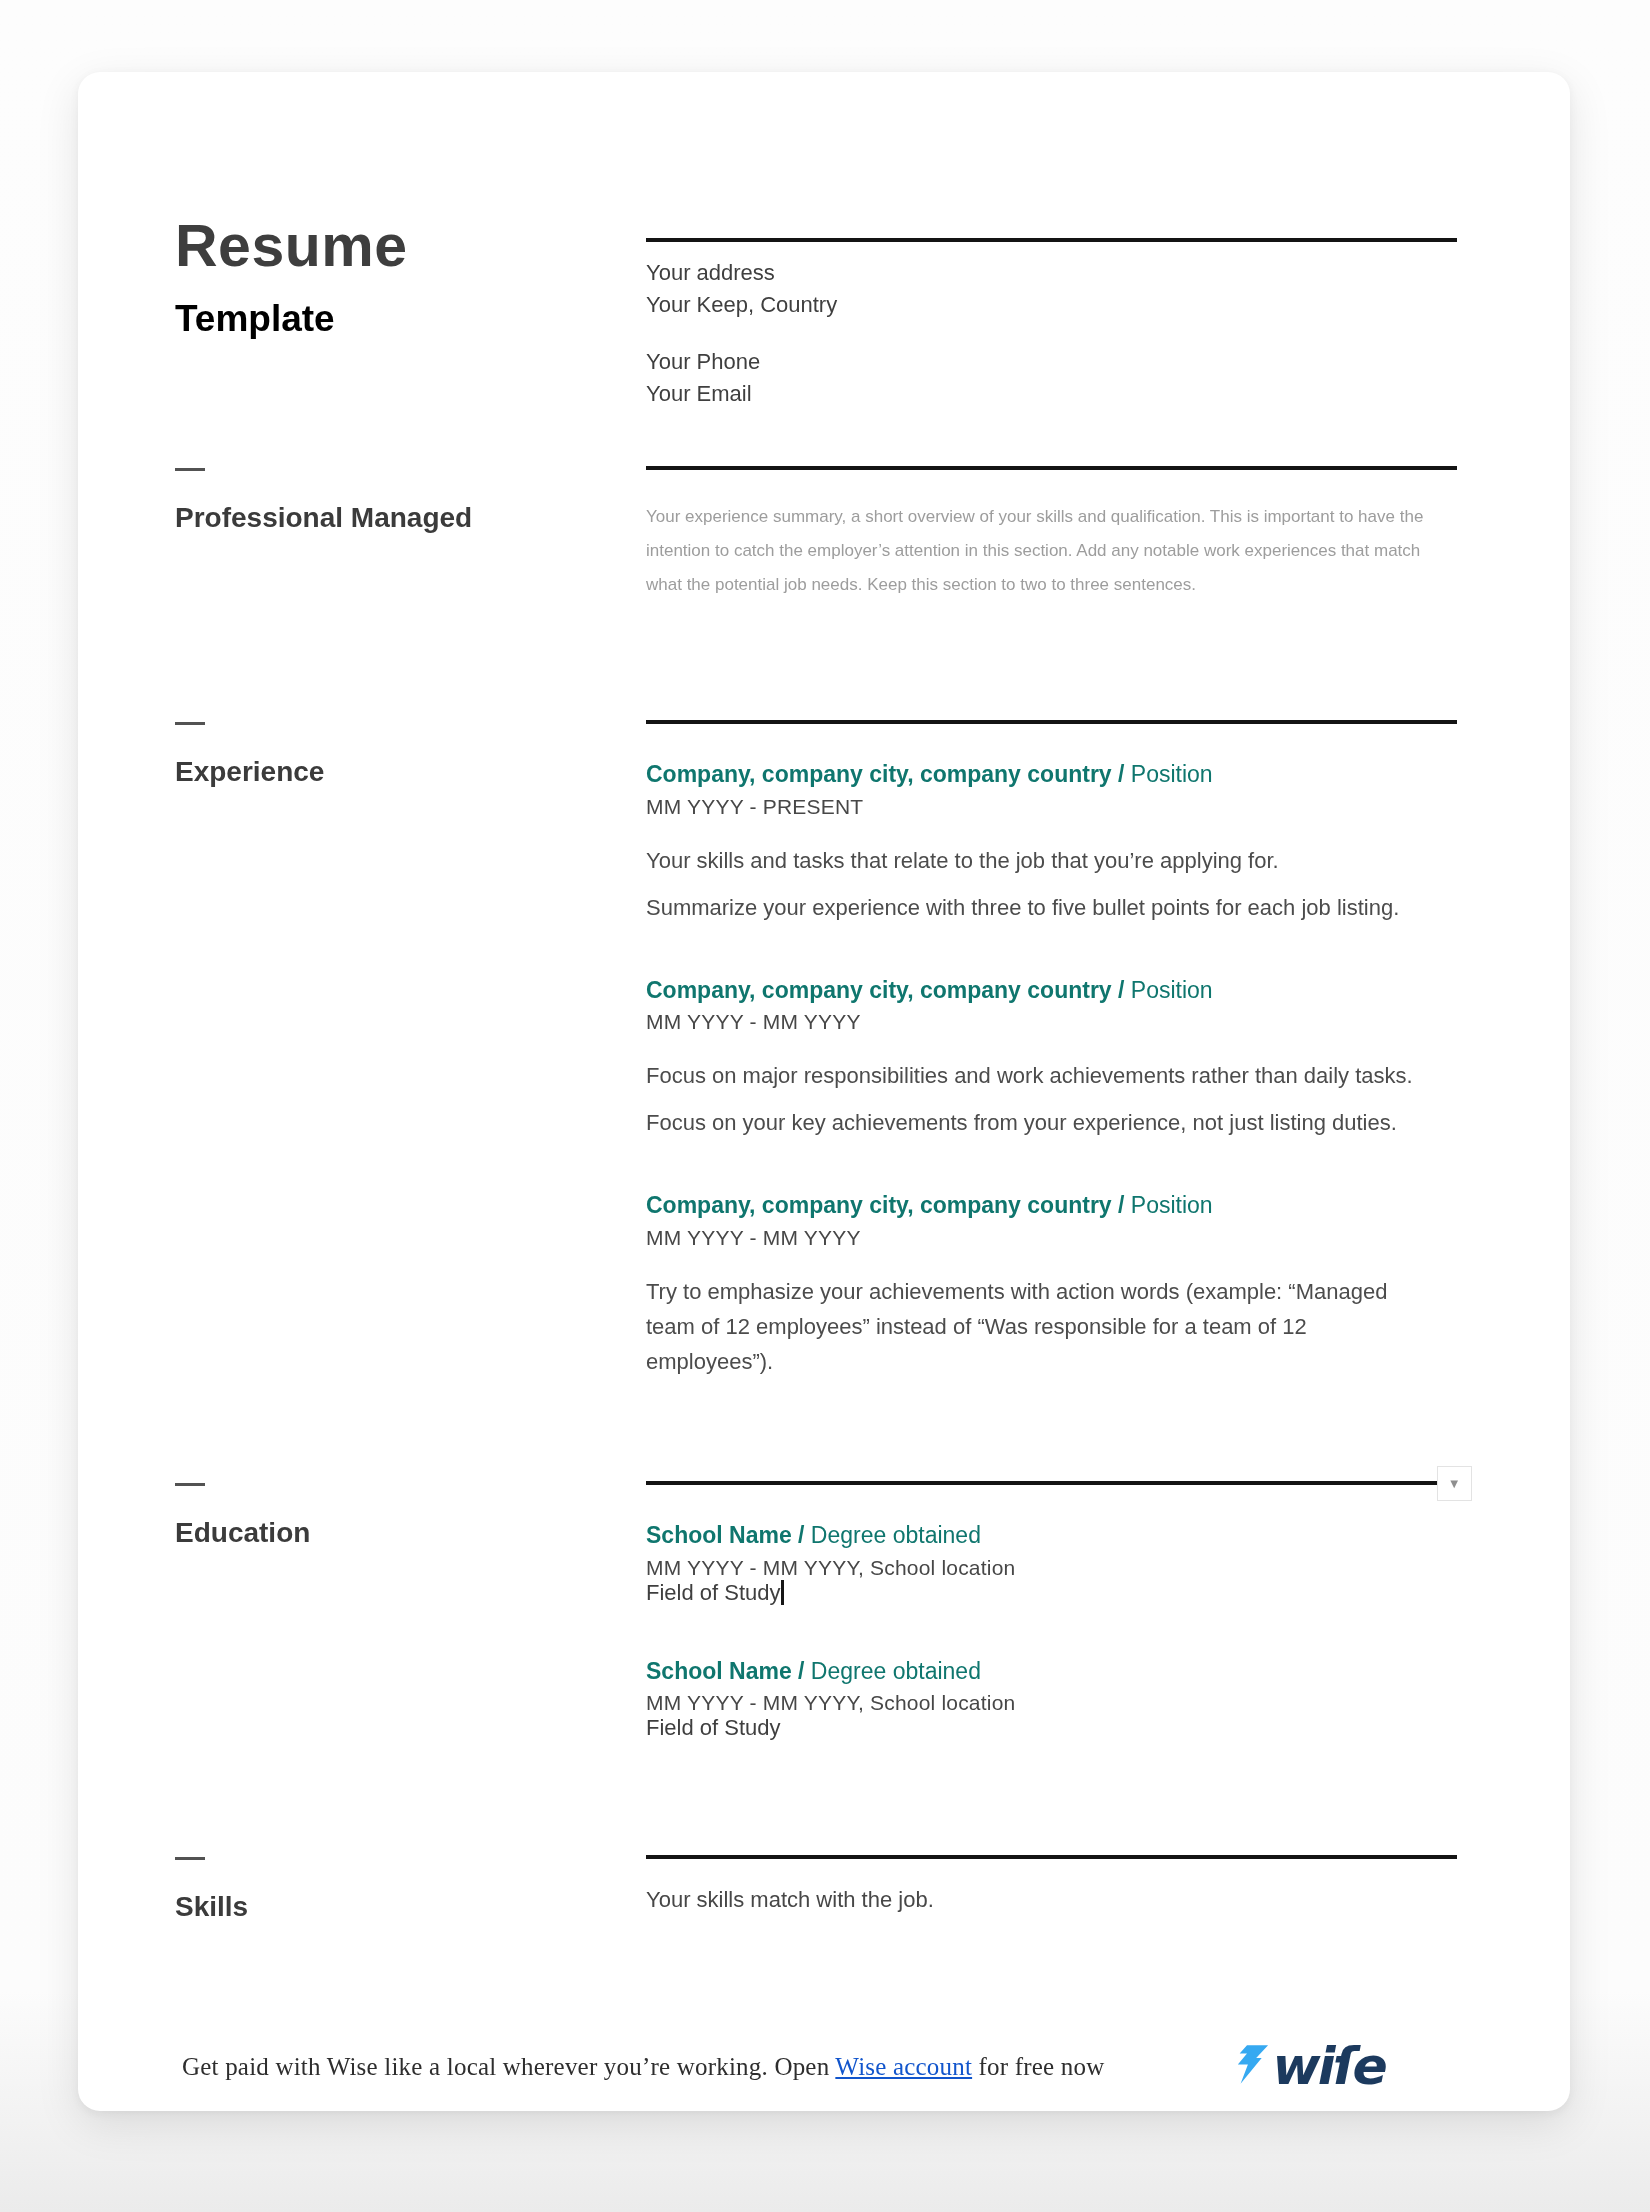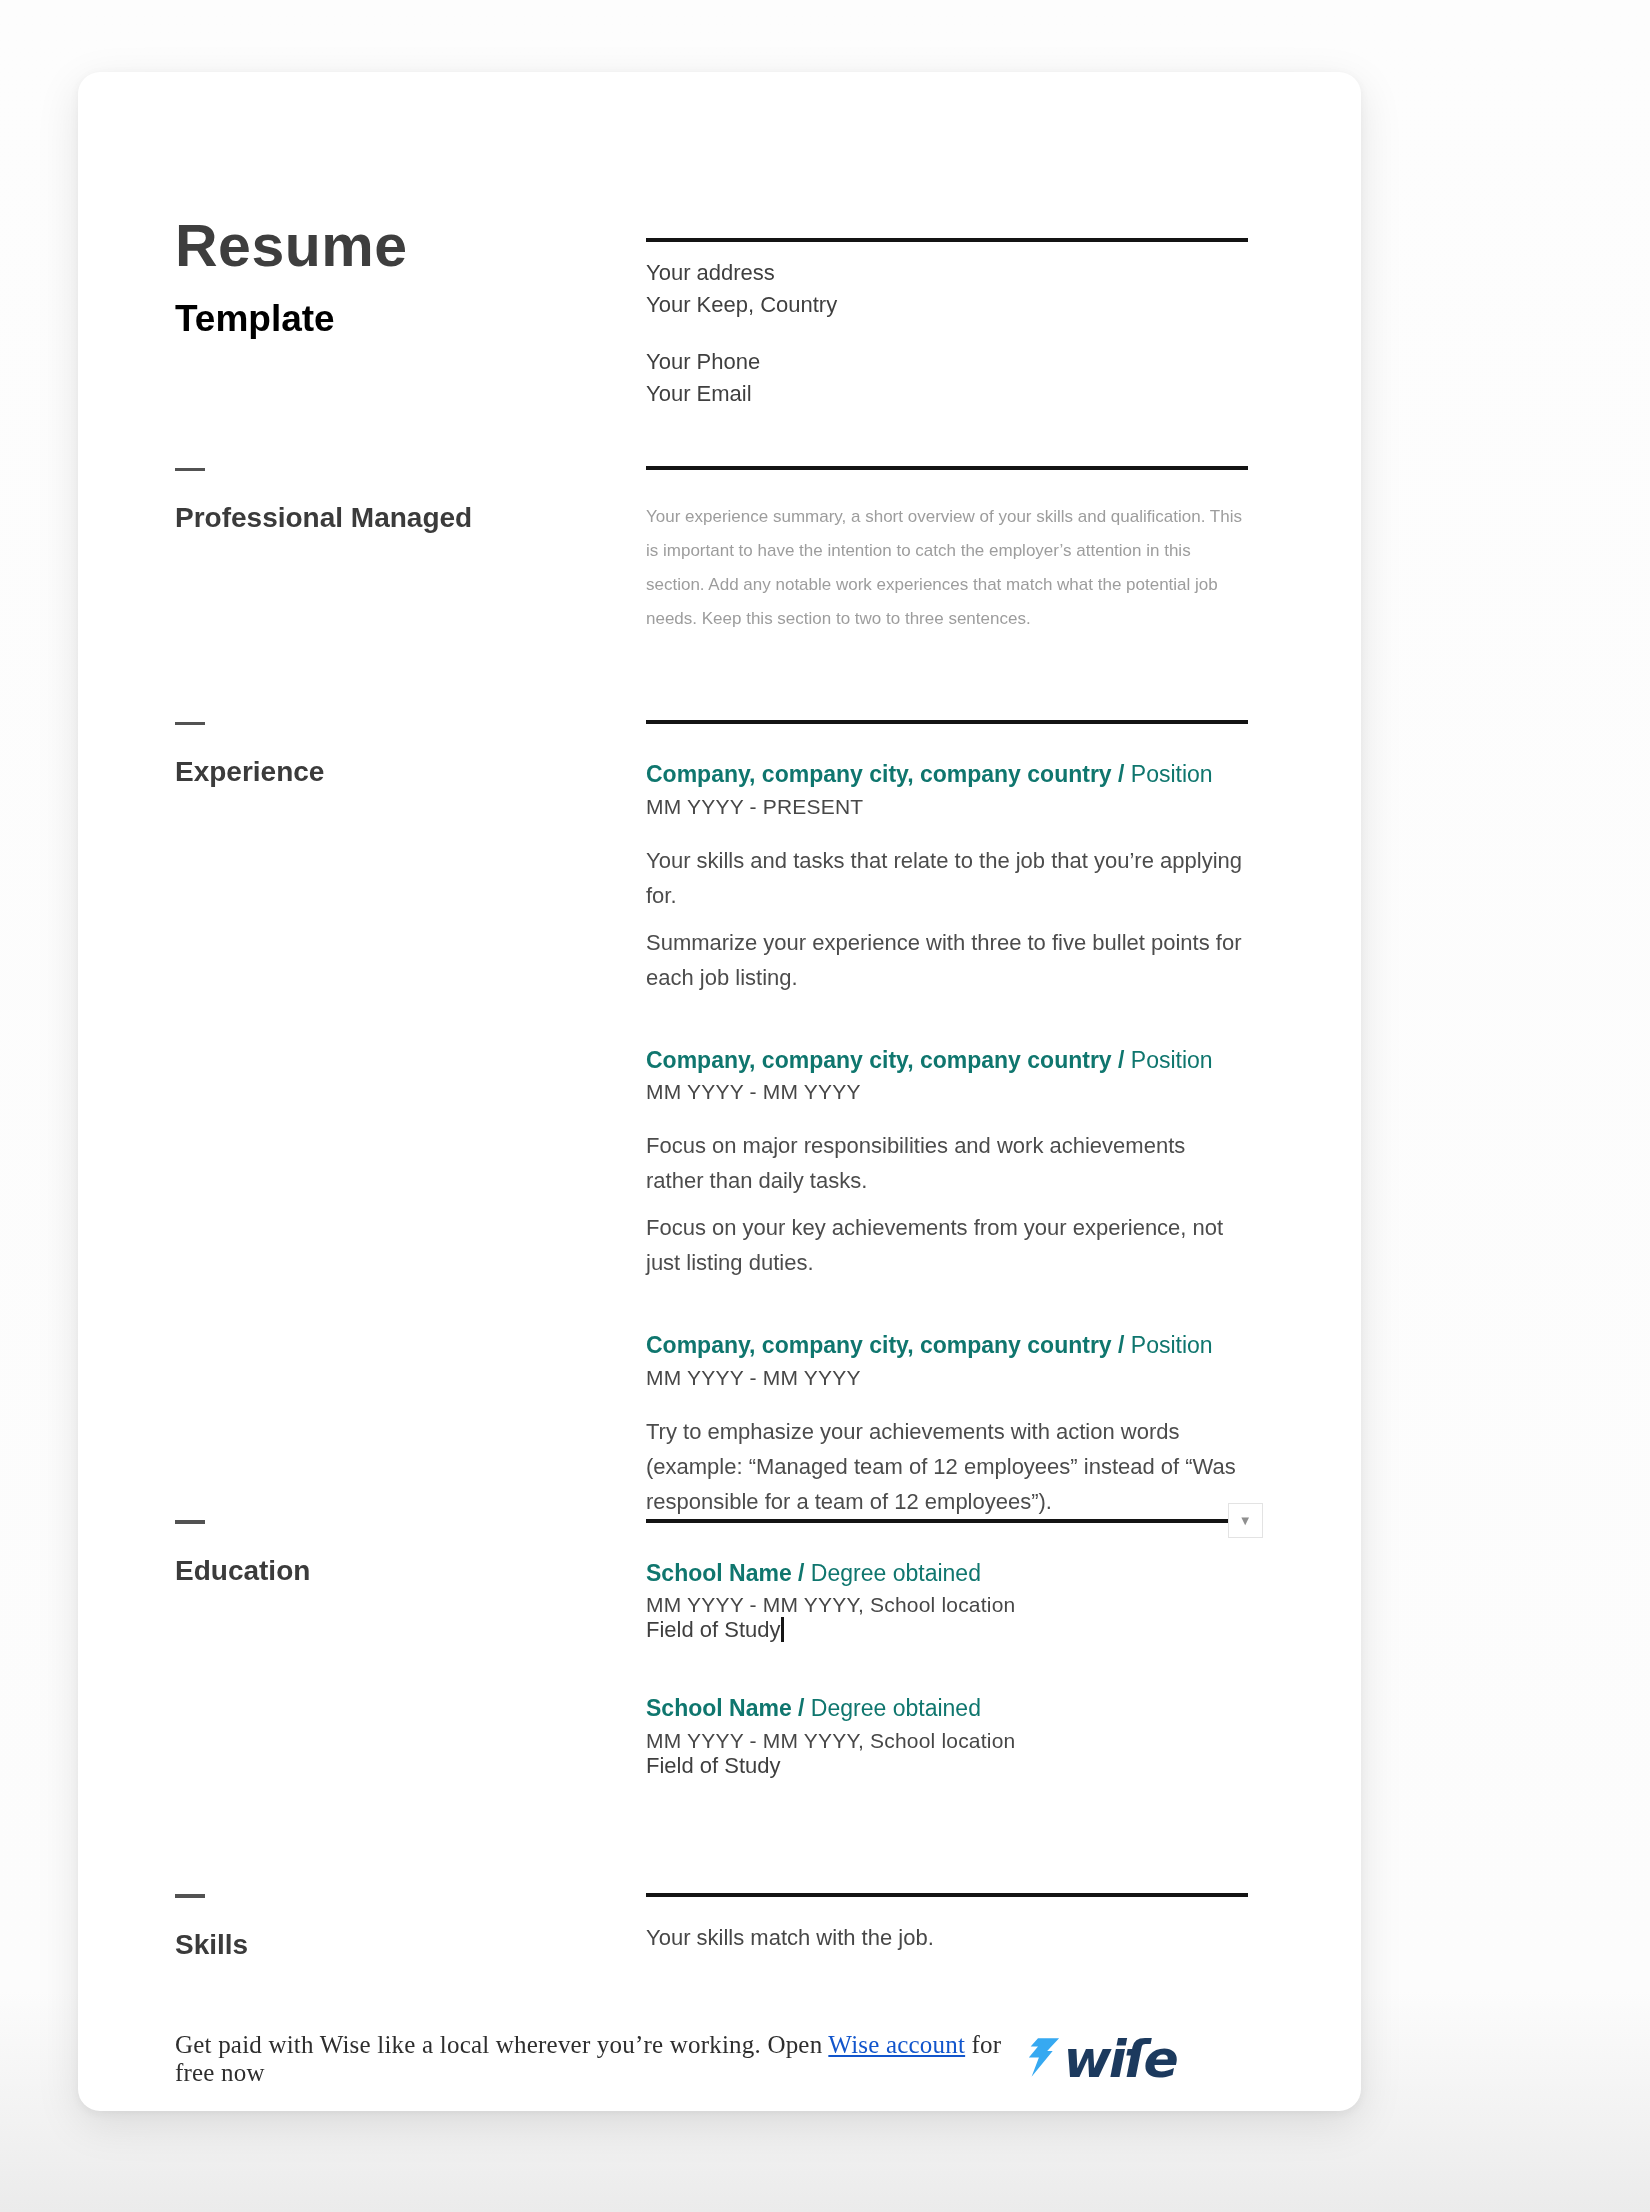--- a/index.html
+++ b/index.html
@@ -5,21 +5,21 @@
   * { box-sizing: border-box; }
   html, body { margin: 0; padding: 0; }
   body {
     width: 1650px; height: 2212px;
     background: linear-gradient(180deg, #fdfdfd 0%, #fcfcfc 90%, #ebebeb 100%);
     font-family: "Liberation Sans", sans-serif;
     position: relative;
   }
   .doc-card {
     position: absolute; left: 78px; top: 72px;
-    width: 1283px; height: 2039px;
+    width: 1492px; height: 2039px;
     background: #ffffff;
     border-radius: 22px;
     box-shadow: 0 13px 44px rgba(0,0,0,0.10), 0 2.8px 9.2px rgba(0,0,0,0.05);
     padding: 166px 113px 0 97px;
   }
   .section { display: flex; align-items: stretch; }
   .left-col { width: 471px; flex: 0 0 471px; }
   .right-col {
     flex: 1 1 auto;
     border-top: 4.6px solid #141414;
@@ -74,21 +74,21 @@
     width: 35px; height: 35px;
     background: #ffffff; border: 0.9px solid #e3e3e3;
     display: flex; align-items: center; justify-content: center;
     color: #8f8f8f; font-size: 13px; line-height: 1;
     cursor: pointer;
   }
 
   .skills-text { padding-top: 28px; font-size: 22px; color: #474747; }
 
   .doc-footer {
-    position: absolute; left: 97px; right: 113px; bottom: 24px;
+    position: absolute; left: 104px; right: 113px; bottom: 24px;
     display: flex; align-items: center; justify-content: space-between;
   }
   .footer-text {
     font-family: "Liberation Serif", serif;
     font-size: 25px; color: #2e2e2e; letter-spacing: 0.2px;
   }
   .footer-link { color: #1155cc; text-decoration: underline; cursor: pointer; }
   .wise-logo { display: flex; align-items: flex-start; gap: 3.7px; margin-right: 72px; }
   .wise-flag { width: 33px; height: 41px; margin-top: -1.8px; }
   .wise-word {

